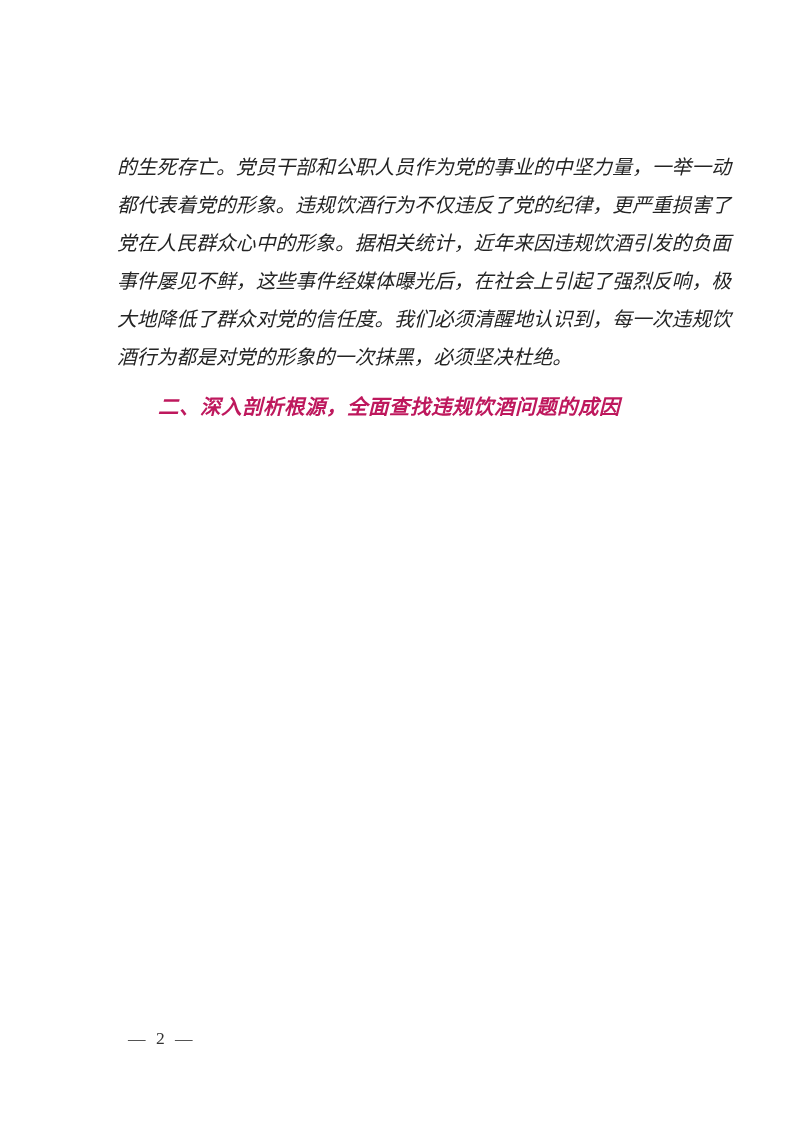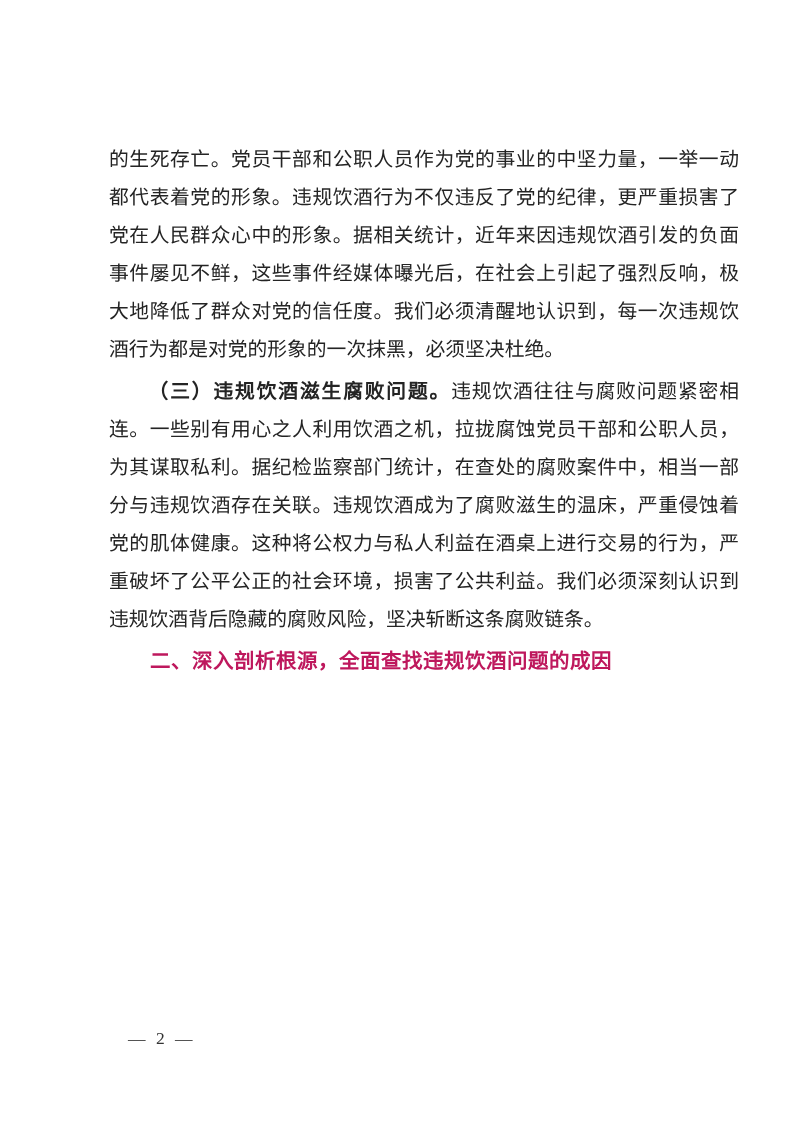--- a/index.html
+++ b/index.html
@@ -19,23 +19,24 @@
   .doc-body {
     position: absolute;
     left: 105px;
     top: 136px;
     width: 638px;
     font-size: 19.8px;
     line-height: 38px;
     text-align: justify;
   }
   .para {
-    margin: 4px;
+    margin: 12px;
     padding: 0;
     text-align: justify;
+    font-style: italic;
   }
   .para.continuation {
     text-indent: 0;
   }
   .para.item {
     text-indent: 2em;
   }
   .para.heading {
     text-indent: 2em;
     font-family: "Liberation Sans", "DejaVu Sans", sans-serif;
@@ -63,17 +64,16 @@
     color: #333333;
     letter-spacing: 3px;
   }
 </style>
 </head>
 <body>
 
 <div class="page">
   <div class="doc-body">
       <p class="para continuation"><span class="run-normal">的生死存亡。党员干部和公职人员作为党的事业的中坚力量，一举一动都代表着党的形象。违规饮酒行为不仅违反了党的纪律，更严重损害了党在人民群众心中的形象。据相关统计，近年来因违规饮酒引发的负面事件屡见不鲜，这些事件经媒体曝光后，在社会上引起了强烈反响，极大地降低了群众对党的信任度。我们必须清醒地认识到，每一次违规饮酒行为都是对党的形象的一次抹黑，必须坚决杜绝。</span></p>
-      <p class="para item"><span class="run-lead">（三）违规饮酒滋生腐败问题。</span><span class="run-normal">违规饮酒往往与腐败问题紧密相连。一些别有用心之人利用饮酒之机，拉拢腐蚀党员干部和公职人员，为其谋取私利。据纪检监察部门统计，在查处的腐败案件中，相当一部分与违规饮酒存在关联。违规饮酒成为了腐败滋生的温床，严重侵蚀着党的肌体健康。这种将公权力与私人利益在酒桌上进行交易的行为，严重破坏了公平公正的社会环境，损害了公共利益。我们必须深刻认识到违规饮酒背后隐藏的腐败风险，坚决斩断这条腐败链条。</span></p>
       <p class="para heading"><span class="run-heading">二、深入剖析根源，全面查找违规饮酒问题的成因</span></p>
     </div>
   <div class="page-footer">— 2 —</div>
 </div>
 
 </body></html>

